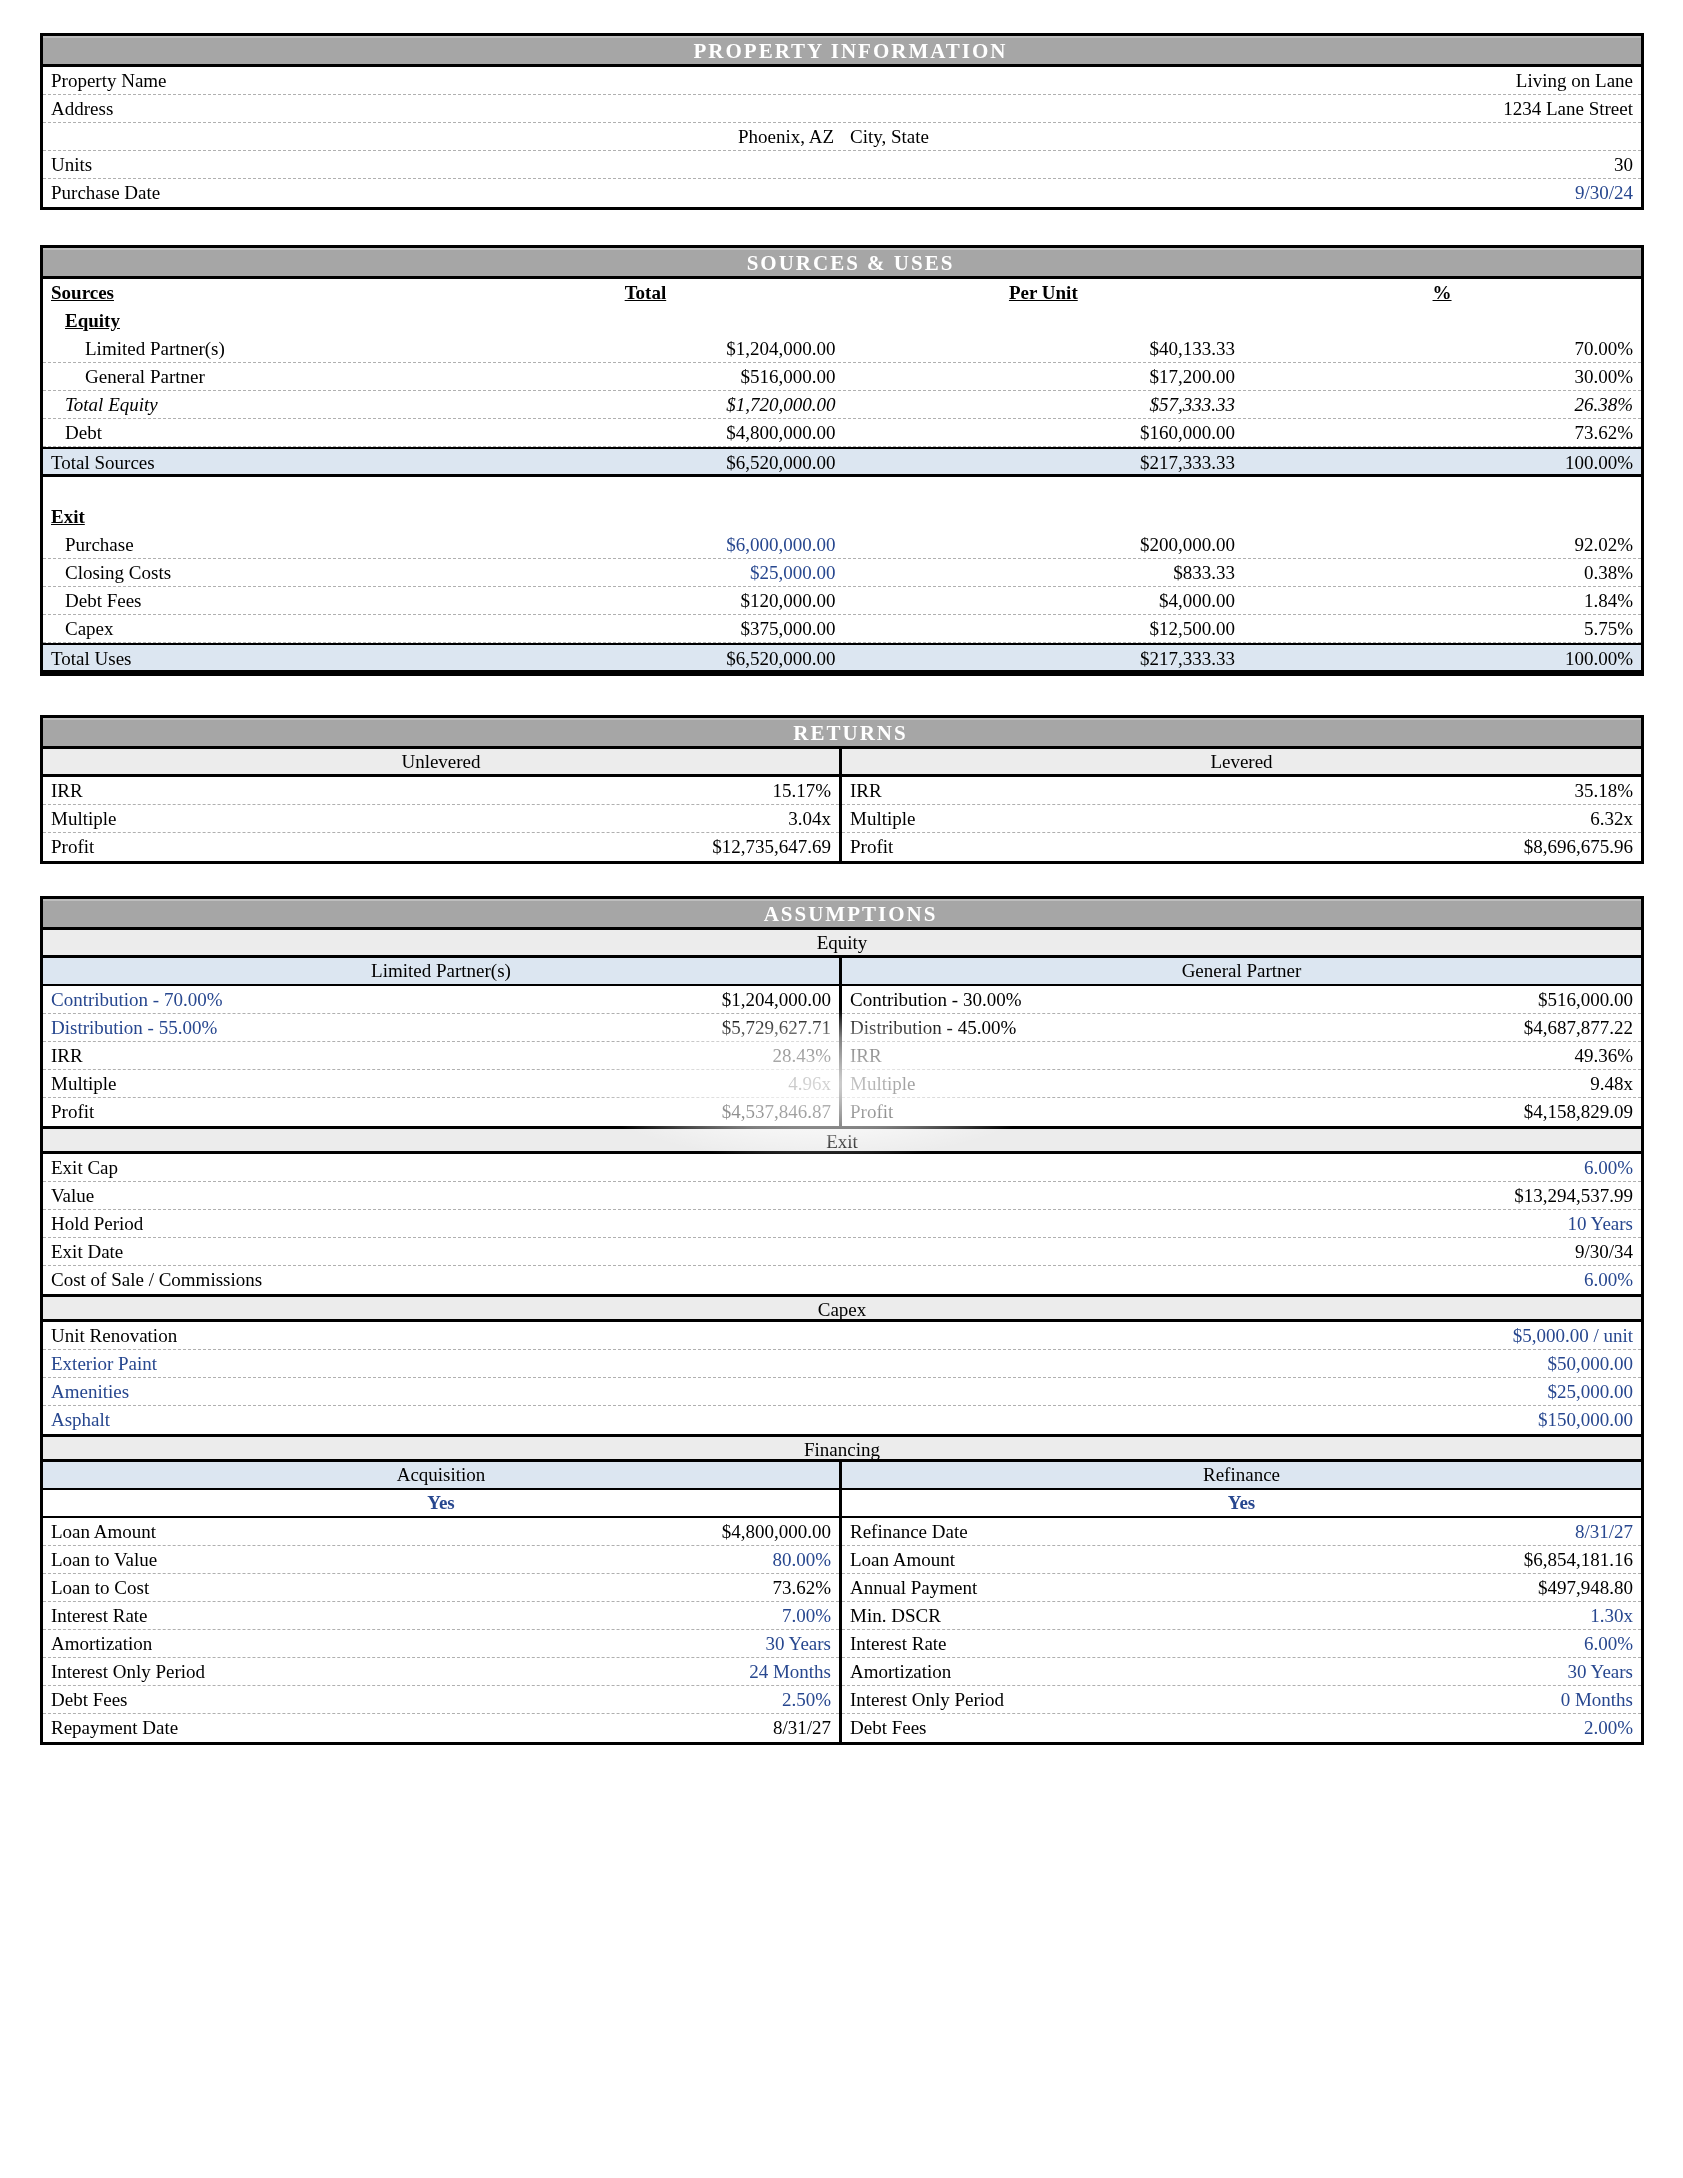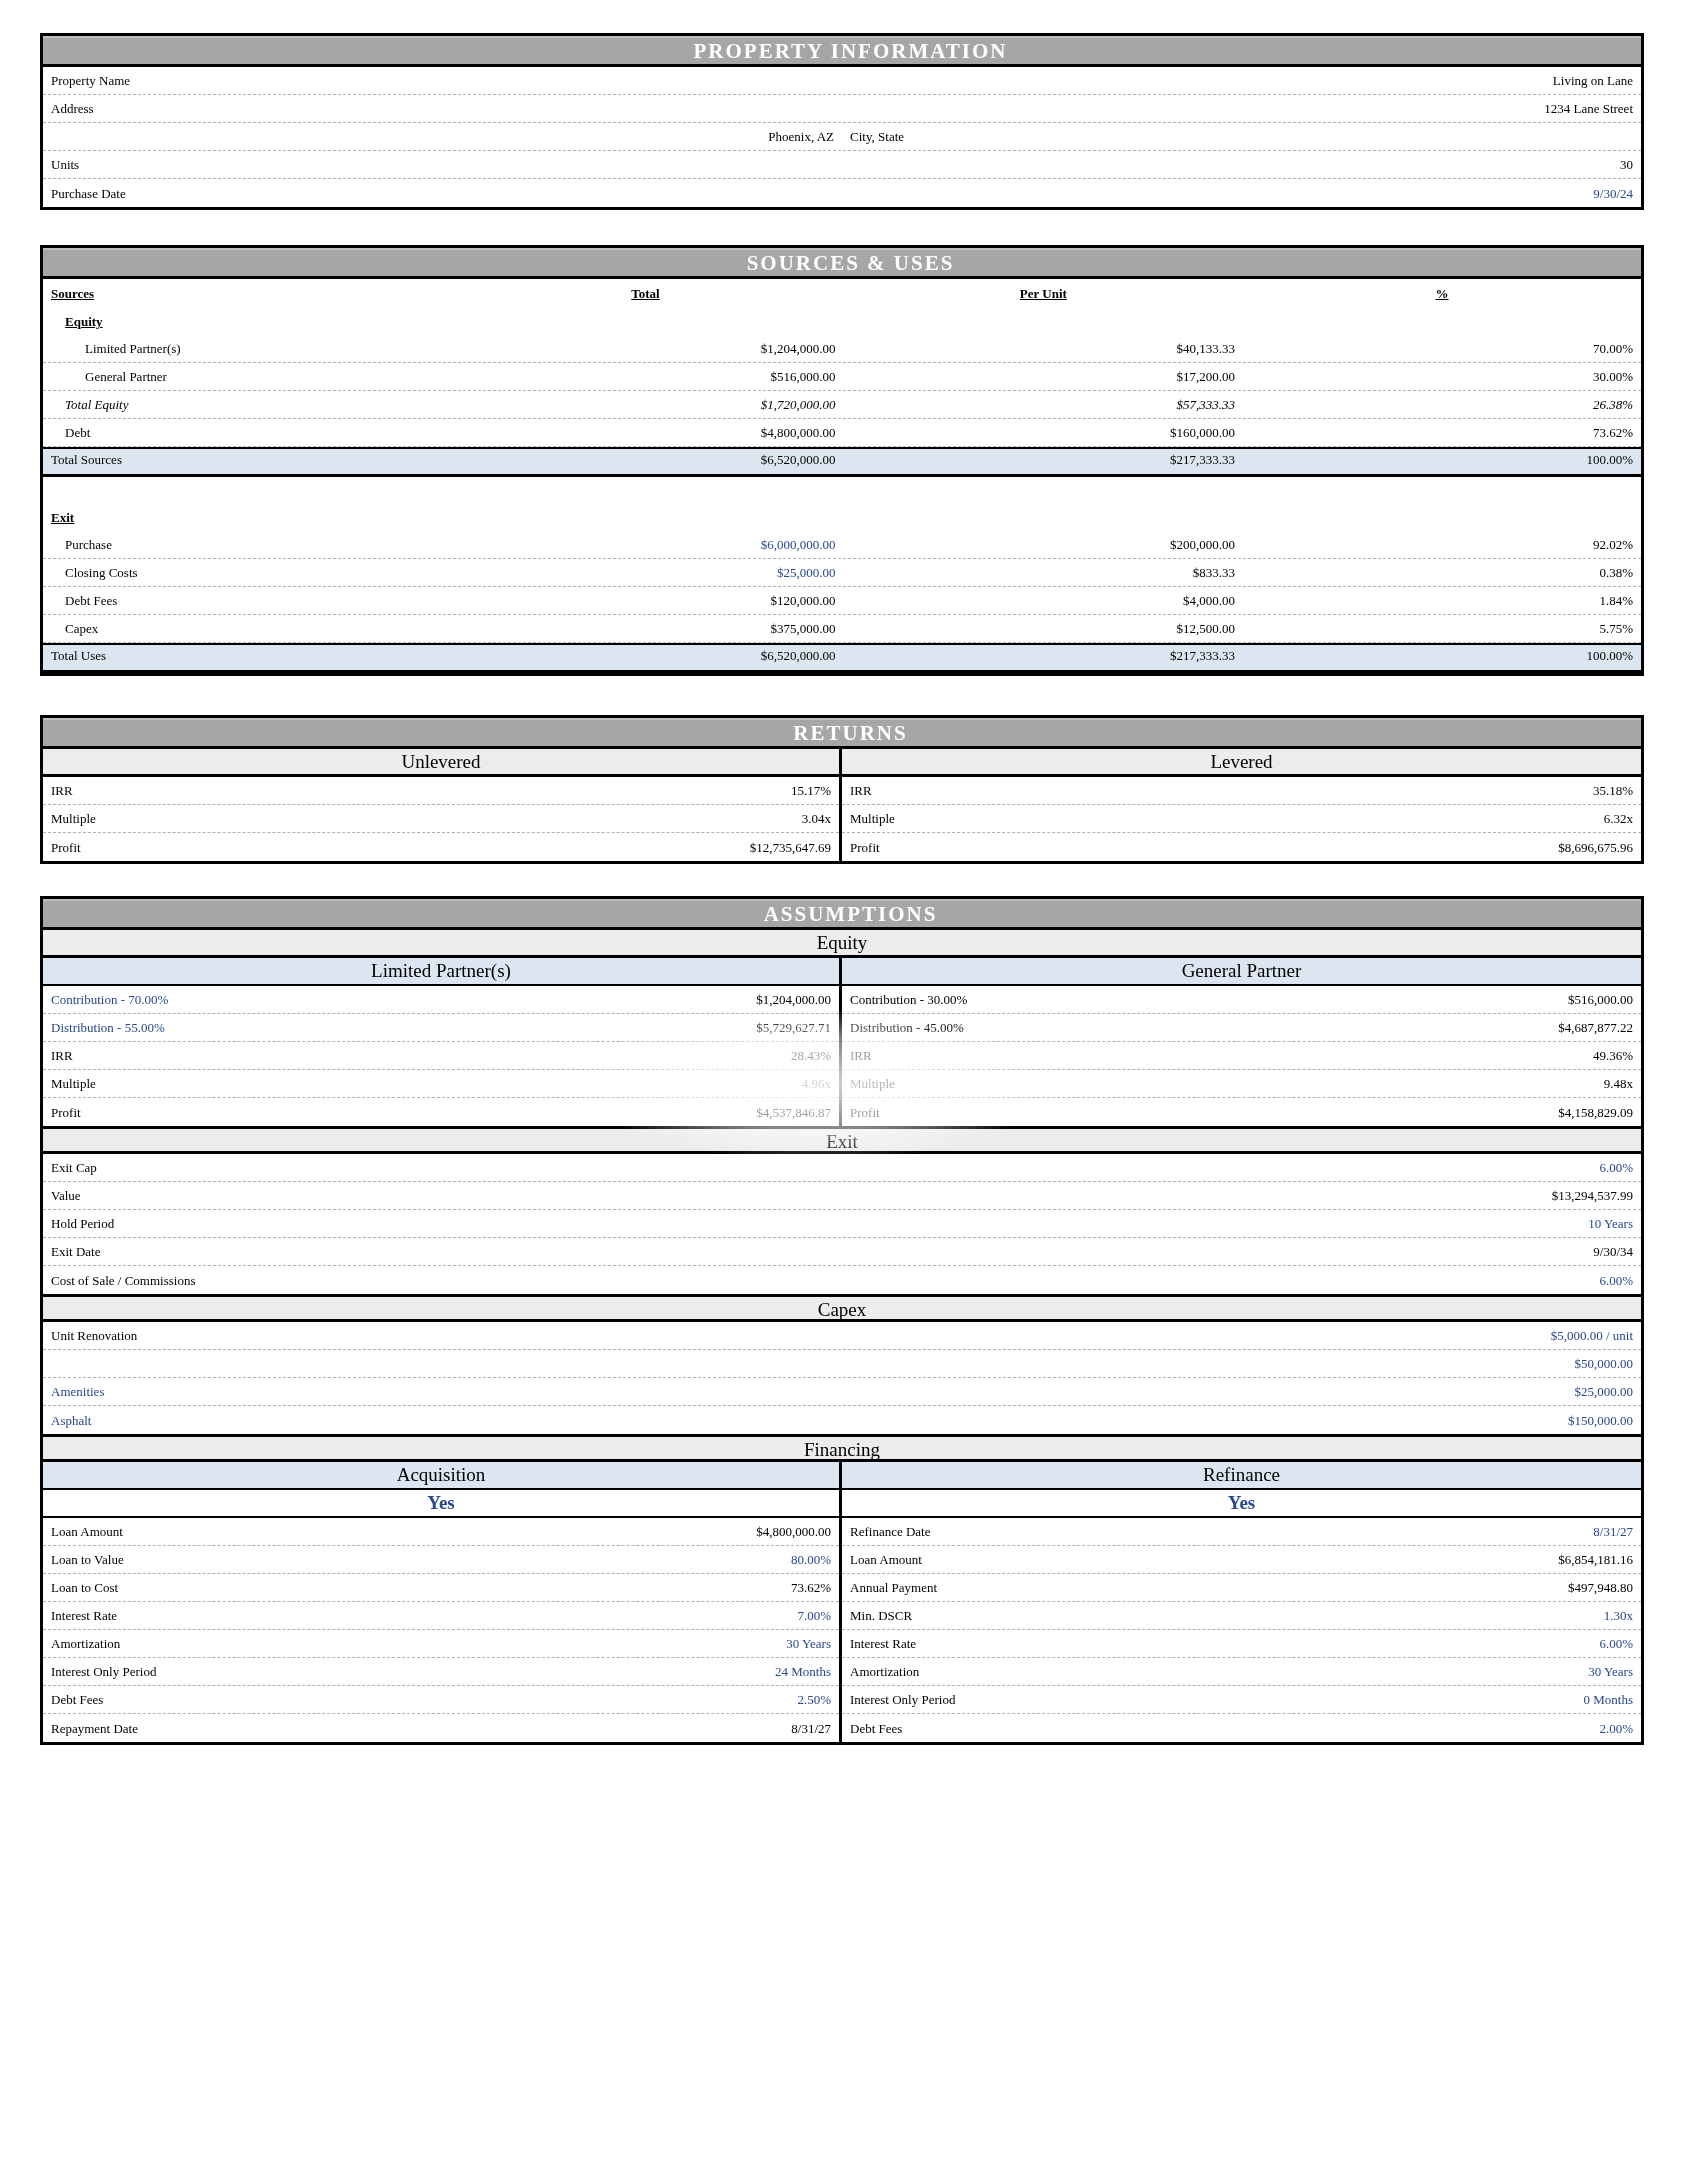--- a/index.html
+++ b/index.html
@@ -20,21 +20,21 @@
   #tbl-sources-uses{top:245px}
   #tbl-returns{top:715px}
   #tbl-assumptions{top:896px}
 
   .bar{
     height:31px;line-height:31px;background:var(--header-gray);color:#fff;
     font-weight:bold;font-size:21px;text-align:center;letter-spacing:2px;
     border-bottom:3px solid #000;box-shadow:inset 0 2px 0 rgba(255,255,255,.28);padding-left:17px;
   }
 
-  .row{display:flex;height:28px;line-height:27px;font-size:13px;align-items:flex-end}
+  .row{display:flex;height:28px;line-height:27px;font-size:19px;align-items:flex-start}
   .rows > .row{border-bottom:1px dashed var(--dash-gray)}
   .rows > .row:last-child{border-bottom:none}
   .cell{padding:0 8px;white-space:nowrap;overflow:hidden}
   .label{flex:1;text-align:left}
   .value{flex:1;text-align:right}
   
   .c0{width:25.3%}.c1{width:24.8%}.c2{width:25.0%}.c3{flex:1}
   .num{text-align:right}
   .ctr{text-align:center}
   .colhdr{font-weight:bold;border-bottom:none}
@@ -331,20 +331,21 @@
 </div>
 
     <div class="sub gray">Capex</div>
     <div class="rows">
   <div class="row r2 val-blue">
     <span class="cell label">Unit Renovation</span>
     <span class="cell value">$5,000.00 / unit</span>
   </div>
 
   <div class="row r2 lbl-blue val-blue">
+    <span class="cell label">Exterior Paint</span>
     <span class="cell value">$50,000.00</span>
   </div>
 
   <div class="row r2 lbl-blue val-blue">
     <span class="cell label">Amenities</span>
     <span class="cell value">$25,000.00</span>
   </div>
 
   <div class="row r2 lbl-blue val-blue">
     <span class="cell label">Asphalt</span>

